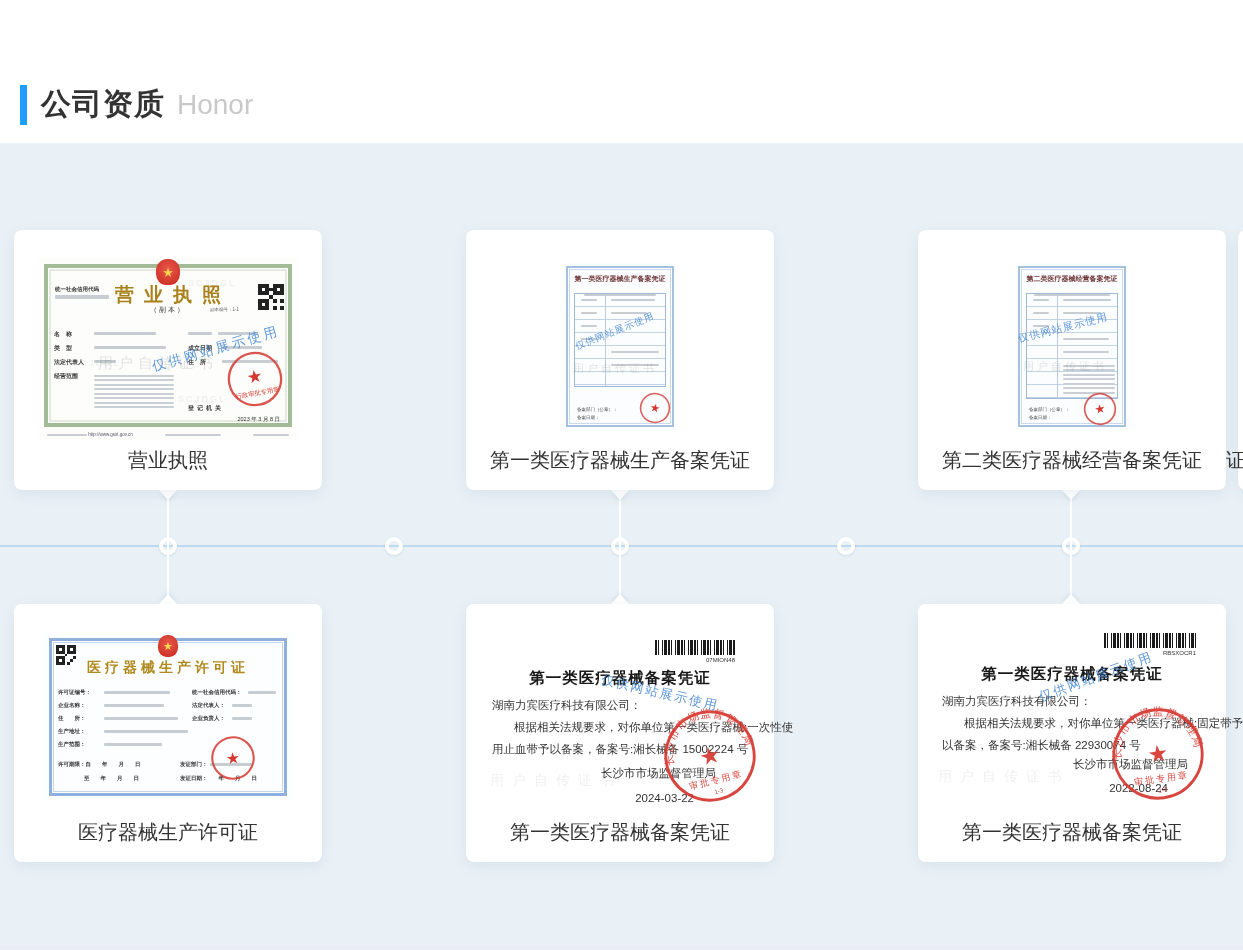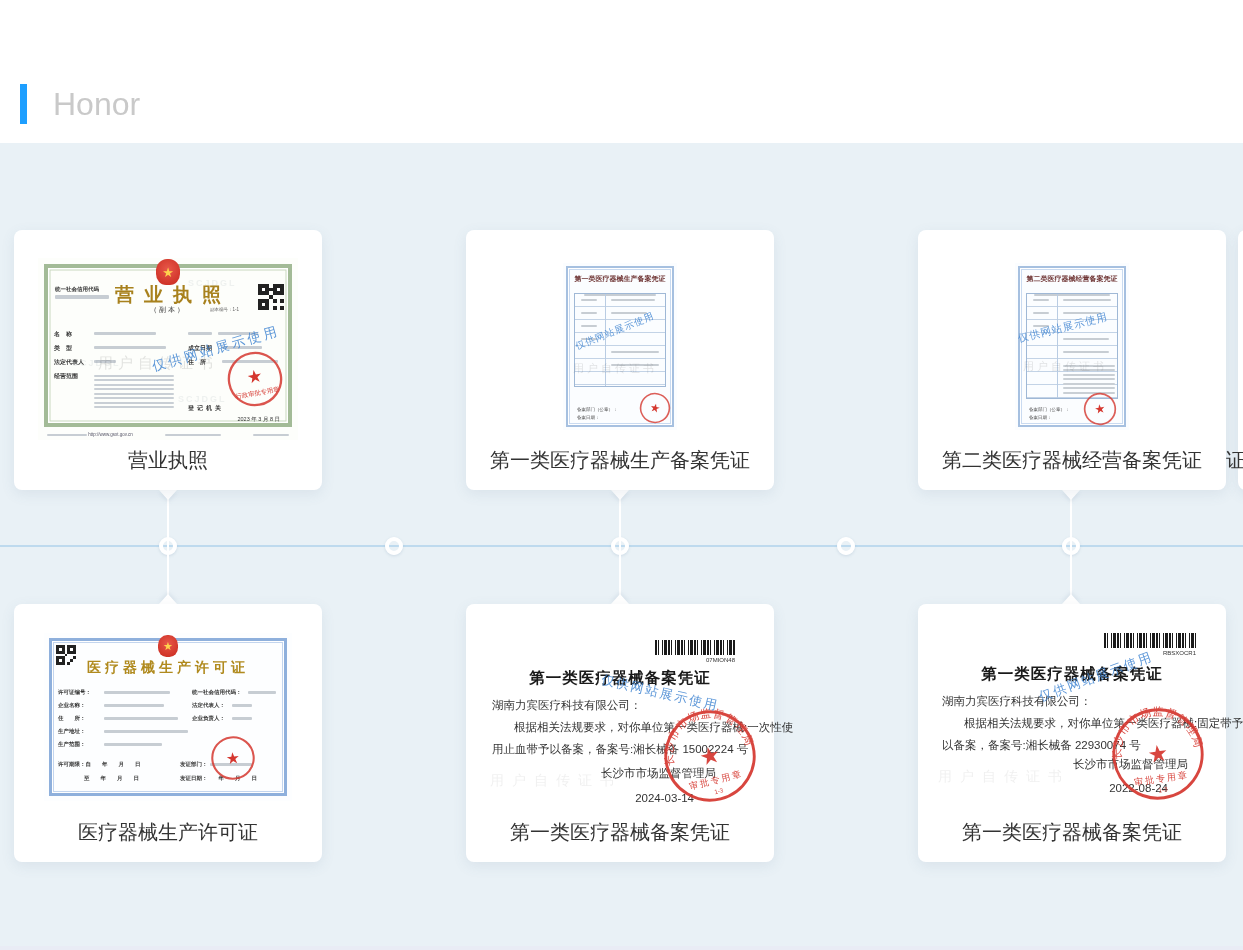--- a/index.html
+++ b/index.html
@@ -2,21 +2,21 @@
 <html><head>
 <meta charset="utf-8">
 <style>
   html,body{margin:0;padding:0;background:#fff;font-family:"Liberation Sans","DejaVu Sans",sans-serif;}
   #page{position:relative;width:1243px;height:950px;overflow:hidden;background:#fff;}
 
   
   #hdr{position:absolute;left:20px;top:84px;display:flex;align-items:center;}
   .accent{width:7px;height:40px;background:#1e9fff;margin-right:14px;}
   .t-cn{font-size:30px;font-weight:bold;color:#333;letter-spacing:1px;}
-  .t-en{font-size:32px;color:#c9c9c9;margin-left:12px;}
+  .t-en{font-size:28px;color:#c9c9c9;margin-left:12px;}
 
   
   #sec{position:absolute;left:0;top:143px;width:1243px;height:807px;background:#e9f1f6;}
   .strip{position:absolute;left:0;bottom:0;width:100%;height:4px;background:#e9ecf5;}
 
   
   .tl{position:absolute;left:0;top:402px;width:100%;height:2px;background:#bedaee;}
   .node{position:absolute;top:394px;width:10px;height:10px;border:4px solid #fff;border-radius:50%;box-shadow:0 1px 3px rgba(120,150,180,.25);}
   .vline{position:absolute;top:347px;width:2px;height:114px;background:#fff;}
   .tri-d{position:absolute;top:347px;width:0;height:0;border-left:9px solid transparent;border-right:9px solid transparent;border-top:10px solid #fff;filter:drop-shadow(0 2px 2px rgba(120,150,180,.18));}
@@ -72,20 +72,21 @@
   .seal{position:absolute;}
   .partial-label{position:absolute;bottom:16px;left:-12px;font-size:20px;color:#333;}
 </style>
 </head>
 <body>
 
 <div id="page">
 
   <div id="hdr">
     <div class="accent"></div>
+    <span class="t-cn">公司资质</span>
     <span class="t-en">Honor</span>
   </div>
 
   <div id="sec">
 
     <div class="tl"></div>
     <div class="node" style="left:159px;"></div>
     <div class="node" style="left:385px;"></div>
     <div class="node" style="left:611px;"></div>
     <div class="node" style="left:837px;"></div>
@@ -288,21 +289,21 @@
     </div>
 
     <div class="card r2" style="left:466px;">
       <div class="barcode" style="left:189px;top:36px;width:80px;"></div>
       <div class="code-txt" style="left:189px;top:53px;width:80px;">07MION48</div>
       <div class="doc-title" style="top:64px;">第一类医疗器械备案凭证</div>
       <div class="doc-t" style="left:26px;top:94px;">湖南力宾医疗科技有限公司：</div>
       <div class="doc-t" style="left:48px;top:116px;">根据相关法规要求，对你单位第一类医疗器械:一次性使</div>
       <div class="doc-t" style="left:26px;top:138px;">用止血带予以备案，备案号:湘长械备 15002224 号</div>
       <div class="doc-t" style="right:58px;top:162px;">长沙市市场监督管理局</div>
-      <div class="doc-t" style="right:80px;top:188px;">2024-03-14</div>
+      <div class="doc-t" style="right:80px;top:188px;">2024-03-22</div>
       <svg class="seal" style="left:196px;top:104px;transform:rotate(-14deg);opacity:.92;" width="96" height="96" viewBox="0 0 100 100">
         <defs>
             <path id="arc5" d="M 14,62 A 38.6,38.6 0 1 1 86,62" fill="none"></path>
           </defs>
         <circle cx="50" cy="50" r="46" fill="none" stroke="#d5372f" stroke-width="3"></circle>
         <text font-size="11.5" fill="#d5372f" letter-spacing="1"><textPath href="#arc5" startOffset="50%" text-anchor="middle">长沙市市场监督管理局</textPath></text>
         <text x="50" y="58" text-anchor="middle" font-size="24" fill="#d5372f">★</text>
         <text x="50" y="79" text-anchor="middle" font-size="9.5" fill="#d5372f" letter-spacing="2">审批专用章</text>
         <text x="50" y="90" text-anchor="middle" font-size="6.5" fill="#d5372f">1-3</text>
       </svg>

